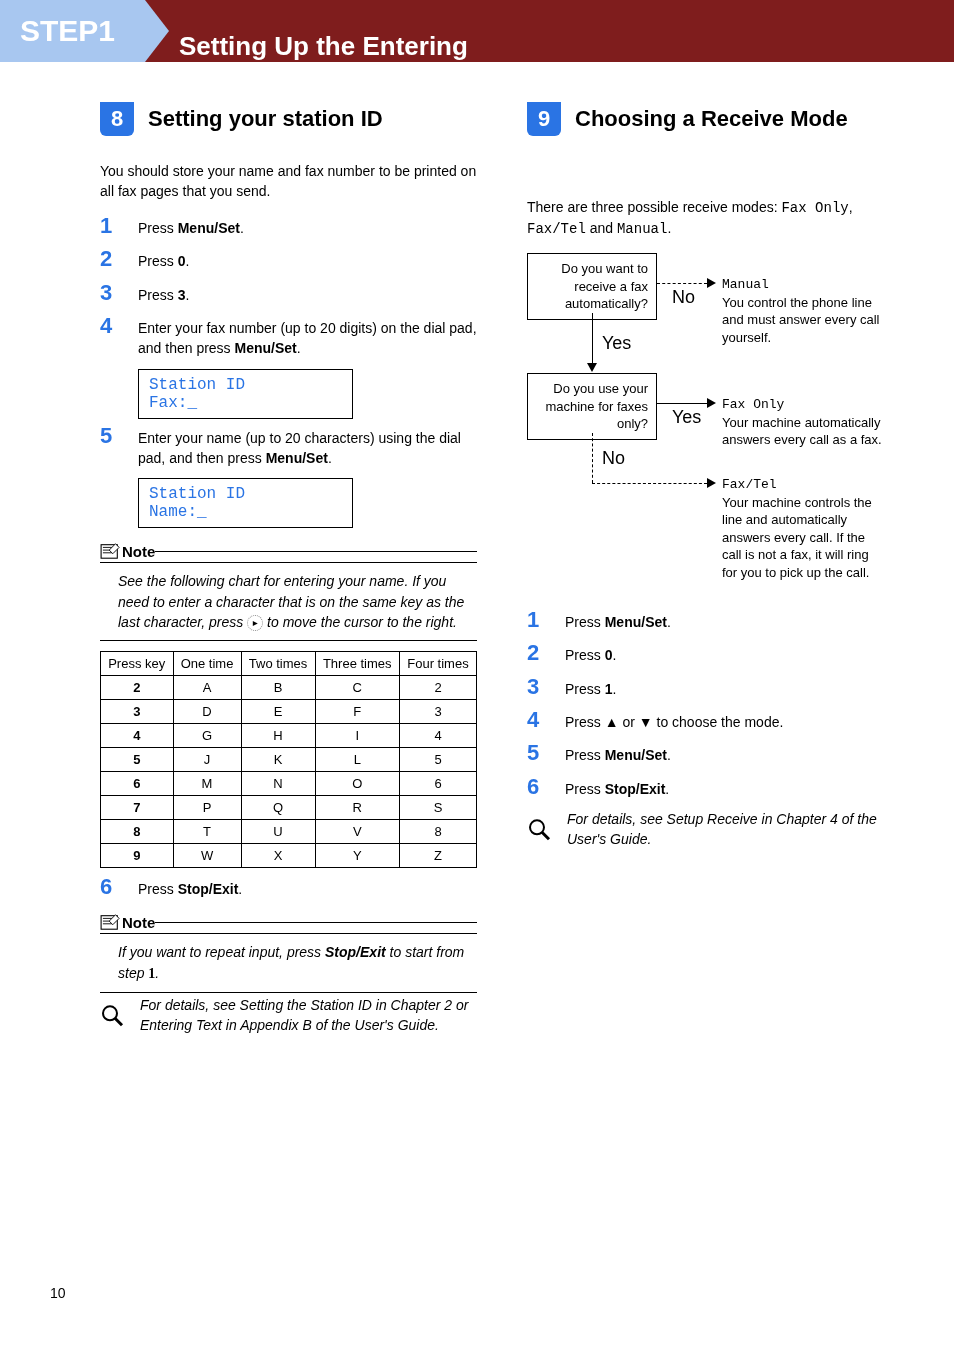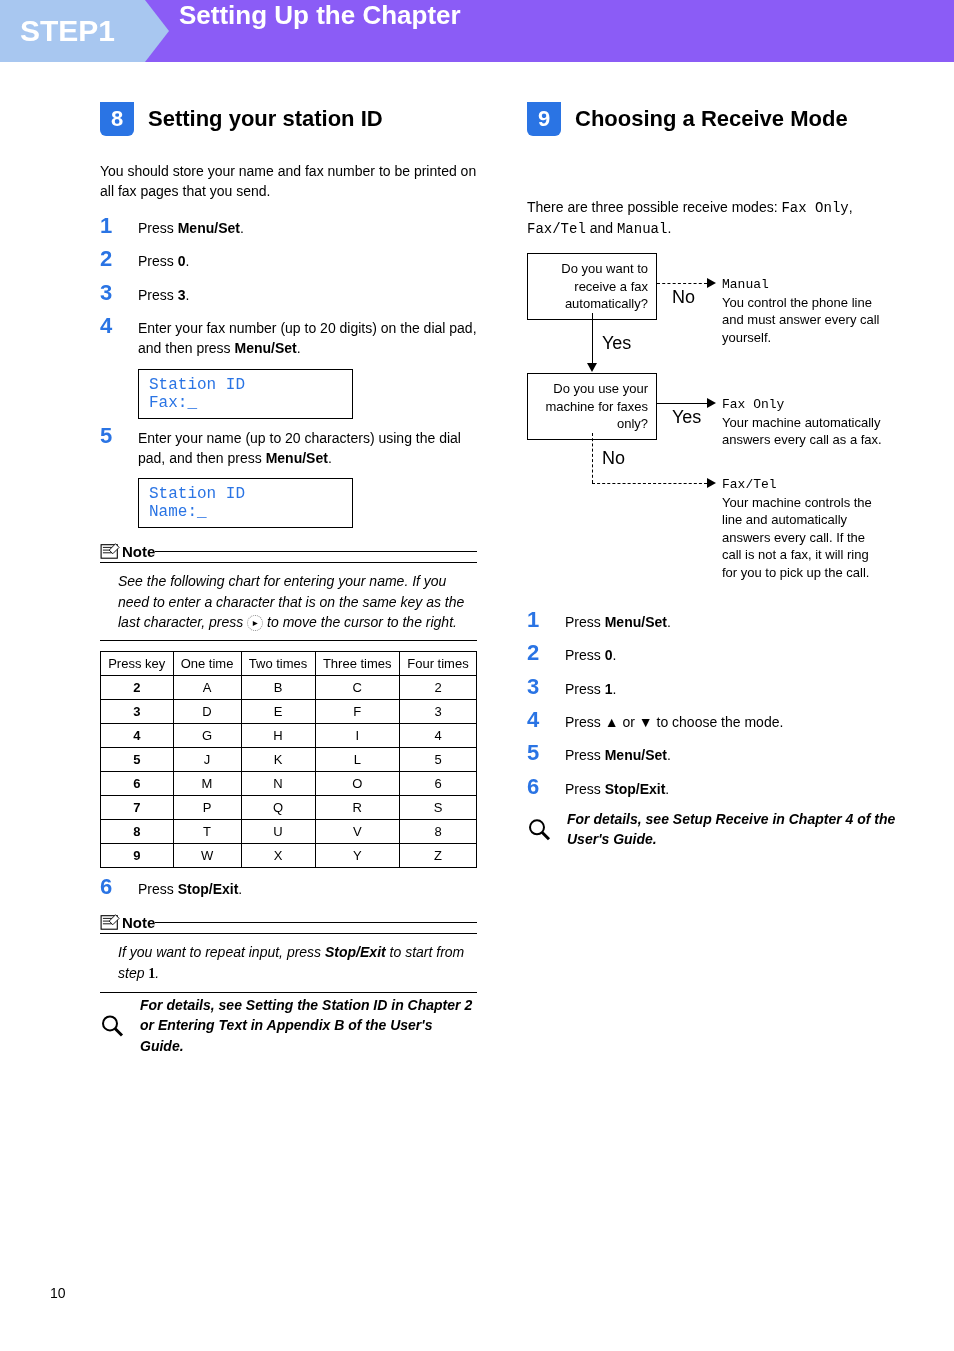--- a/index.html
+++ b/index.html
@@ -6,24 +6,24 @@
     body {
       font-family: Arial, Helvetica, sans-serif;
       font-size: 14px;
       color: #000;
       background: #fff;
       width: 954px;
       min-height: 1351px;
       position: relative;
     }
     .header-band {
-      background: #8b5cf6;
+      background: #7f1d1d;
       height: 62px;
       display: flex;
-      align-items: flex-start;
+      align-items: flex-end;
       position: relative;
     }
     .step-box {
       background: #a8c7f0;
       height: 62px;
       width: 145px;
       color: #fff;
       font-family: Arial Black, Arial, sans-serif;
       font-weight: 900;
       font-size: 30px;
@@ -136,21 +136,20 @@
     table.char-table th, table.char-table td {
       border: 1px solid #000;
       padding: 4px 6px;
       text-align: center;
     }
     table.char-table th { font-weight: normal; }
     .mag-row {
       display: flex;
       gap: 16px;
       margin-top: 0;
-      font-weight: bold;
     }
     .mag-icon { width: 24px; flex-shrink: 0; }
     .mag-body { font-style: italic; line-height: 1.45; flex:1; }
     .mono { font-family: "Courier New", monospace; }
     .flowchart {
       position: relative;
       height: 340px;
       margin-bottom: 16px;
       font-size: 13px;
     }
@@ -184,21 +183,21 @@
     }
   </style>
 </head>
 <body>
 
 <div class="header-band">
   <div class="step-box">
       <span>STEP1</span>
     </div>
   <div class="chev"></div>
-  <div class="header-title">Setting Up the Chapter</div>
+  <div class="header-title">Setting Up the Entering</div>
 </div>
 
 <div class="page">
 
   <div class="col">
     <div class="sec-head">
       <div class="sec-num">8</div>
       <div class="sec-title">Setting your station ID</div>
     </div>
     <p class="intro">You should store your name and fax number to be printed on all fax pages that you send.</p>

